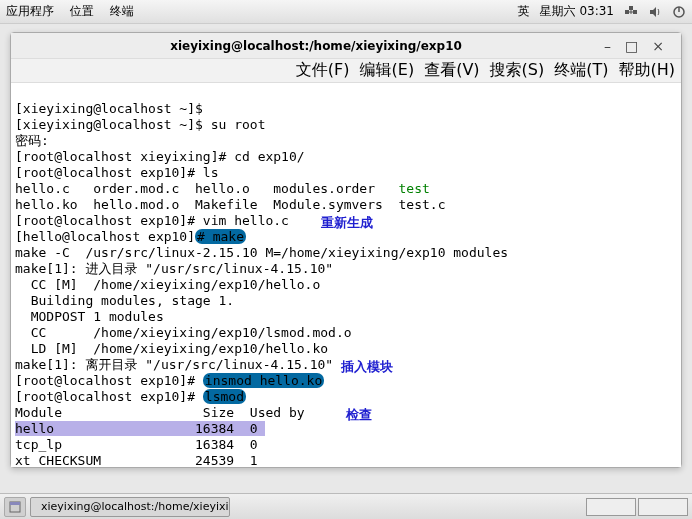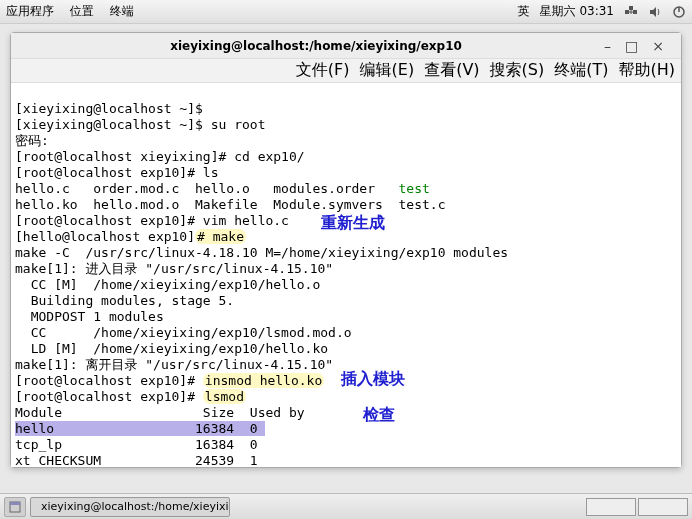--- a/index.html
+++ b/index.html
@@ -9,24 +9,24 @@
 .top-panel .right-items { margin-left: auto; display: flex; align-items: center; gap: 10px; }
 .tray-icon { width: 14px; height: 14px; display: inline-flex; align-items: center; justify-content: center; }
 .window { position: absolute; left: 10px; top: 32px; right: 10px; background: #f2f2f2; border: 1px solid #aaa; border-radius: 4px; box-shadow: 0 2px 6px rgba(0,0,0,0.2); }
 .titlebar { height: 26px; display: flex; align-items: center; padding: 0 17px; background: #ededed; border-bottom: 1px solid #ddd; }
 .titlebar .title { flex: 1; text-align: center; font-weight: bold; font-size: 12px; }
 .win-controls { display: flex; gap: 14px; font-size: 14px; color: #444; }
 .win-controls span { cursor: pointer; }
 .menubar { height: 24px; display: flex; align-items: center; padding: 0 6px; gap: 10px; background: #f2f2f2; border-bottom: 1px solid #ddd; font-size: 16px; justify-content: flex-end; }
 .menubar span { cursor: pointer; }
 .terminal { background: #fff; font-family: "DejaVu Sans Mono","Courier New",monospace; font-size: 13px; line-height: 16px; padding: 2px 4px; height: 384px; overflow: hidden; white-space: pre; color: #000; position: relative; }
-.hl-orange { background: #fef9c3; border-radius: 7px; padding: 0 2px; }
+.hl-orange { background: #0369a1; border-radius: 7px; padding: 0 2px; }
 .hl-purple { background: #b8b0e8; padding: 0 0; }
 .green { color: #008000; }
-.ann { color: #2020d0; font-family: "SimSun",serif; font-weight: bold; position: absolute; font-size: 16px; }
+.ann { color: #2020d0; font-family: "SimSun",serif; font-weight: bold; position: absolute; font-size: 13px; }
 .taskbar { position: absolute; left: 0; right: 0; bottom: 0; height: 26px; background: linear-gradient(#f0f0f0,#dcdcdc); border-top: 1px solid #bbb; display: flex; align-items: center; padding: 0 4px; gap: 4px; }
 .taskbar .launcher { width: 22px; height: 20px; background: #d0d0d0; border: 1px solid #aaa; border-radius: 2px; display: flex; align-items: center; justify-content: center; }
 .taskbar .task { height: 20px; background: #d8d8d8; border: 1px solid #999; border-radius: 2px; padding: 0 6px; display: flex; align-items: center; font-size: 11px; max-width: 200px; overflow: hidden; white-space: nowrap; }
 .taskbar .right-boxes { margin-left: auto; display: flex; gap: 2px; }
 .taskbar .right-boxes div { width: 50px; height: 18px; border: 1px solid #999; background: #eee; }
 </style>
 </head>
 <body>
 
 <div class="top-panel">
@@ -81,40 +81,40 @@
   <div class="terminal">
 <span>[xieyixing@localhost ~]$ </span>
 <span>[xieyixing@localhost ~]$ su root</span>
 <span>密码:</span>
 <span>[root@localhost xieyixing]# cd exp10/</span>
 <span>[root@localhost exp10]# ls</span>
 <span><span>hello.c   order.mod.c  hello.o   modules.order   </span><span class="green">test</span></span>
 <span>hello.ko  hello.mod.o  Makefile  Module.symvers  test.c</span>
 <span>[root@localhost exp10]# vim hello.c</span>
 <span><span>[hello@localhost exp10]</span><span class="hl-orange"># make</span></span>
-<span>make -C  /usr/src/linux-4.18.10 M=/home/xieyixing/exp10 modules</span>
+<span>make -C  /usr/src/linux-2.15.10 M=/home/xieyixing/exp10 modules</span>
 <span>make[1]: 进入目录 "/usr/src/linux-4.15.10"</span>
 <span>  CC [M]  /home/xieyixing/exp10/hello.o</span>
-<span>  Building modules, stage 5.</span>
+<span>  Building modules, stage 1.</span>
 <span>  MODPOST 1 modules</span>
 <span>  CC      /home/xieyixing/exp10/lsmod.mod.o</span>
 <span>  LD [M]  /home/xieyixing/exp10/hello.ko</span>
 <span>make[1]: 离开目录 "/usr/src/linux-4.15.10"</span>
 <span><span>[root@localhost exp10]# </span><span class="hl-orange">insmod hello.ko</span></span>
 <span><span>[root@localhost exp10]# </span><span class="hl-orange">lsmod</span></span>
 <span>Module                  Size  Used by</span>
 <span class="hl-purple">hello                  16384  0 </span>
 <span>tcp_lp                 16384  0 </span>
 <span>xt_CHECKSUM            24539  1 </span>
 
 
 
 <div class="ann" style="left:310px; top:132px;">重新生成</div>
-<div class="ann" style="left:330px; top:288px;">插入模块</div>
-<div class="ann" style="left:352px; top:324px;">检查</div>
+<div class="ann" style="left:330px; top:276px;">插入模块</div>
+<div class="ann" style="left:335px; top:324px;">检查</div>
   </div>
 </div>
 
 <div class="taskbar">
   <div class="launcher">
       <svg width="12" height="12" viewBox="0 0 12 12">
         <rect x="1" y="1" width="10" height="10" fill="none" stroke="#666"></rect>
         <rect x="1" y="1" width="10" height="3" fill="#88b"></rect>
       </svg>
     </div>

